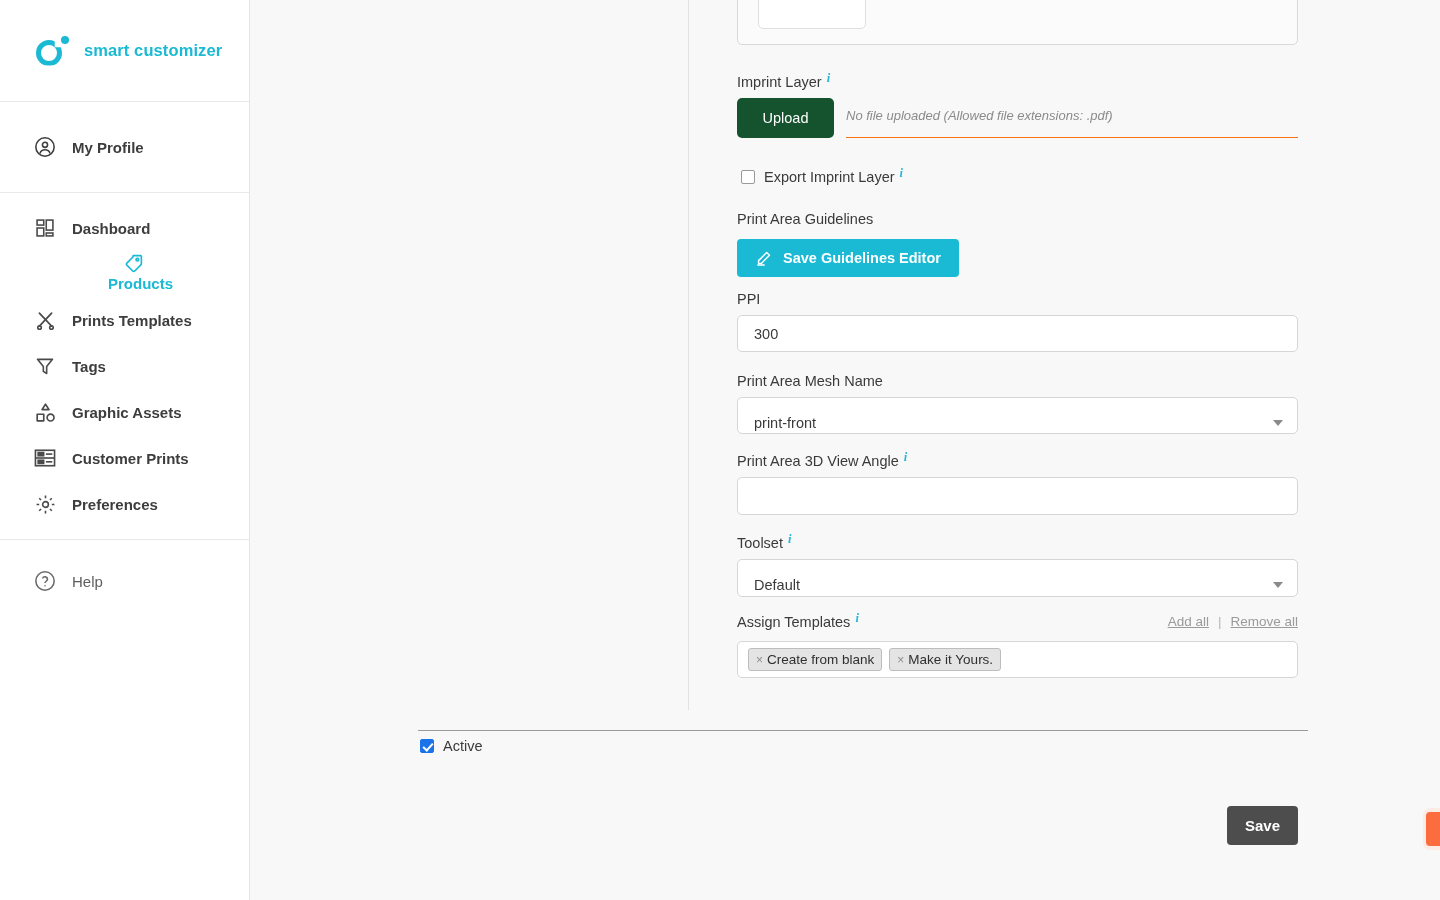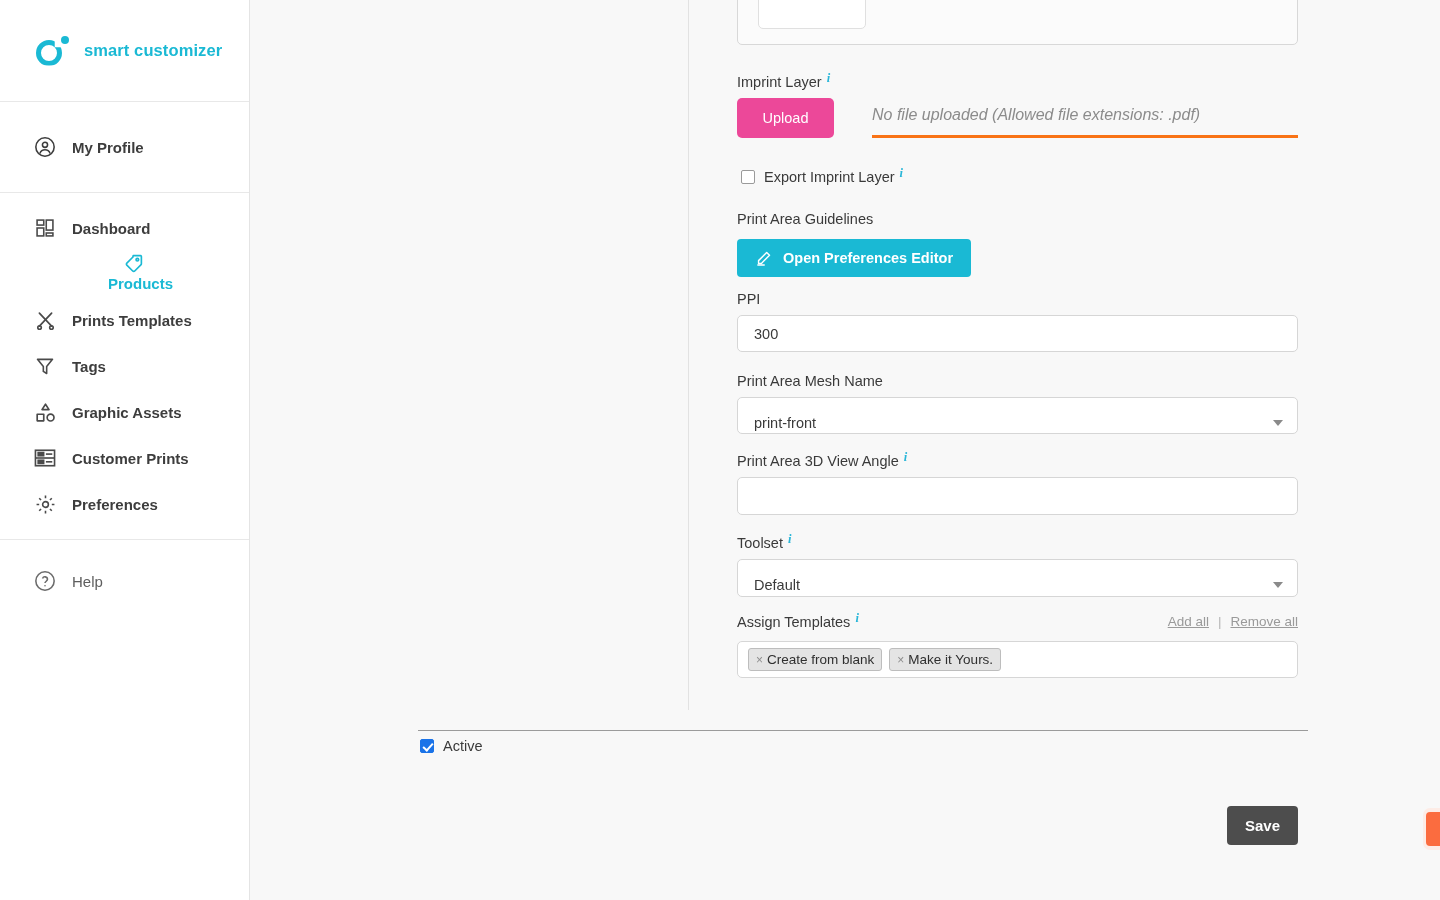--- a/index.html
+++ b/index.html
@@ -89,32 +89,32 @@
   }
   .info-i {
     color: #29b6d8; font-style: italic; font-weight: bold;
     font-size: 12.5px; margin-left: 5px; position: relative; top: -3px;
     font-family: "Liberation Serif", serif;
     cursor: pointer;
   }
 
   .upload-row { display: flex; align-items: stretch; }
   .btn-upload {
-    background: #ec4899; color: #fff;
+    background: #14532d; color: #fff;
     border: none; border-radius: 5px;
     width: 97px; height: 40px;
     font-size: 14.5px; font-weight: 500;
     font-family: "Liberation Sans", sans-serif;
     cursor: pointer;
   }
   .file-name {
-    flex: 1; margin-left: 38px;
-    border-bottom: 3px solid #f97316;
+    flex: 1; margin-left: 12px;
+    border-bottom: 1px solid #f97316;
     display: flex; align-items: center;
-    font-size: 16px; font-style: italic; color: #8b8b8b;
+    font-size: 13px; font-style: italic; color: #8b8b8b;
     padding-bottom: 4px;
   }
 
   .check-row { display: flex; align-items: center; }
   .cb {
     width: 14px; height: 14px;
     border: 1px solid #9a9a9a;
     border-radius: 2px;
     background: #fff;
     margin-right: 9px; flex: none;
@@ -375,21 +375,21 @@
 
       <div style="position:absolute; left:0; top:211px;">
         <div class="field-label">Print Area Guidelines</div>
         <button class="btn-teal" style="margin-top:4px;">
           <span class="pencil">
             <svg width="17" height="17" viewBox="0 0 24 24" fill="none" stroke="#ffffff" stroke-width="2" stroke-linecap="round" stroke-linejoin="round">
               <path d="M16.5 3.5l4 4L9 19H5v-4z"></path>
                 <line x1="4" y1="21.2" x2="13" y2="21.2"></line>
             </svg>
           </span>
-          <span>Open Preferences Editor</span>
+          <span>Save Guidelines Editor</span>
         </button>
       </div>
 
       <div style="position:absolute; left:0; top:291px;">
         <div class="field-label">PPI</div>
         <div class="input-box">300</div>
       </div>
 
       <div style="position:absolute; left:0; top:373px;">
         <div class="field-label">Print Area Mesh Name</div>

